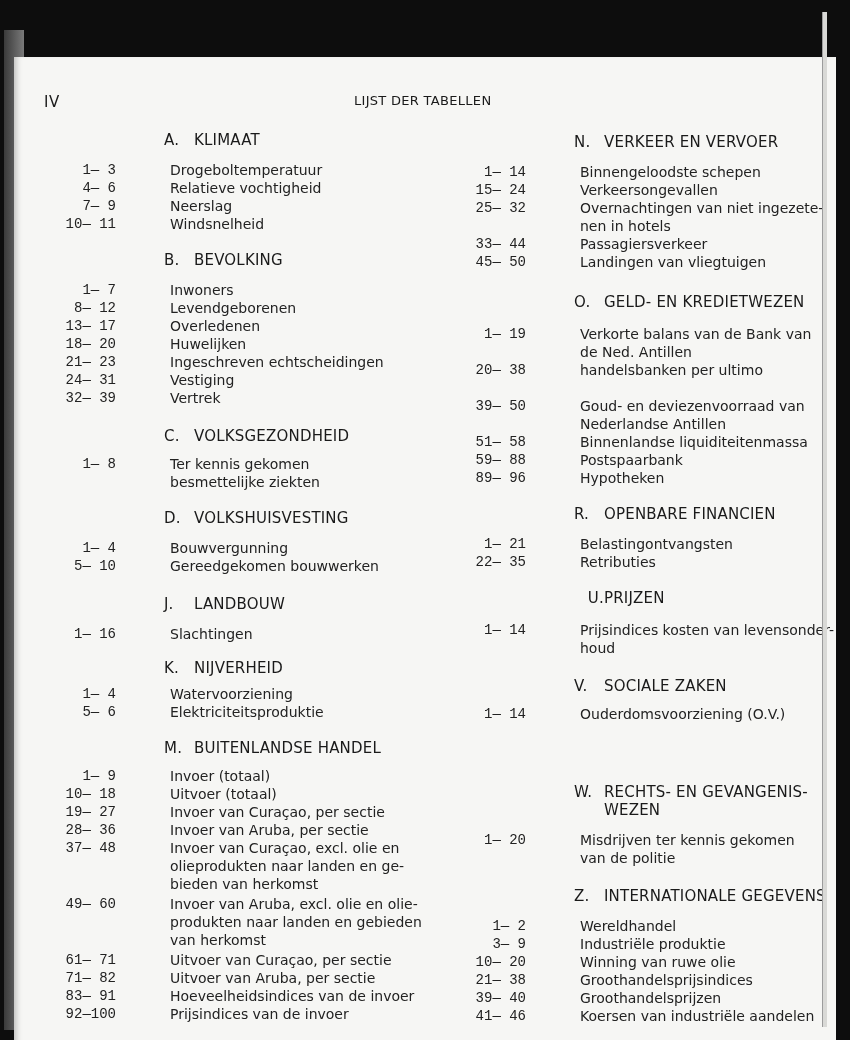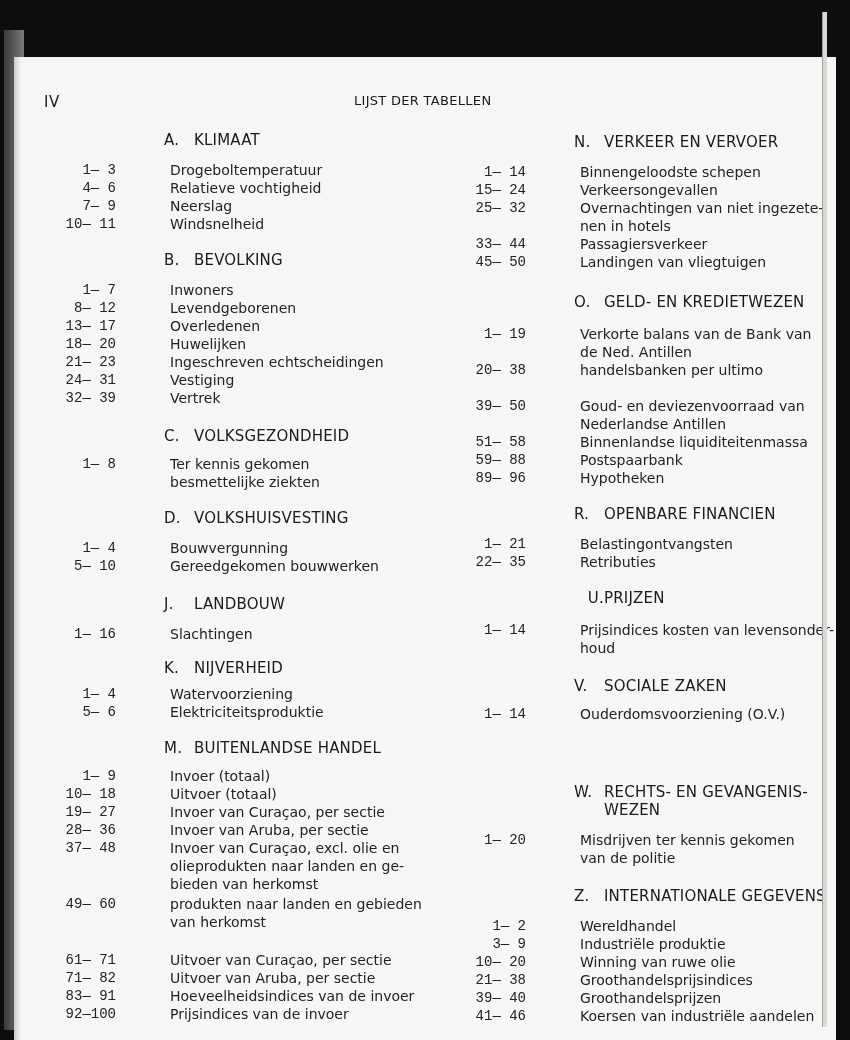--- a/index.html
+++ b/index.html
@@ -186,20 +186,21 @@
         <span class="range">37— 48</span>
         <span class="desc">
           <div>Invoer van Curaçao, excl. olie en</div>
           <div>olieprodukten naar landen en ge-</div>
           <div>bieden van herkomst</div>
         </span>
       </div>
       <div class="entry" style="left: 0px; top: 838px; width: 400px;">
         <span class="range">49— 60</span>
         <span class="desc">
+          <div>Invoer van Aruba, excl. olie en olie-</div>
           <div>produkten naar landen en gebieden</div>
           <div>van herkomst</div>
         </span>
       </div>
       <div class="entry" style="left: 0px; top: 894px; width: 400px;">
         <span class="range">61— 71</span>
         <span class="desc">
           <div>Uitvoer van Curaçao, per sectie</div>
         </span>
       </div>

